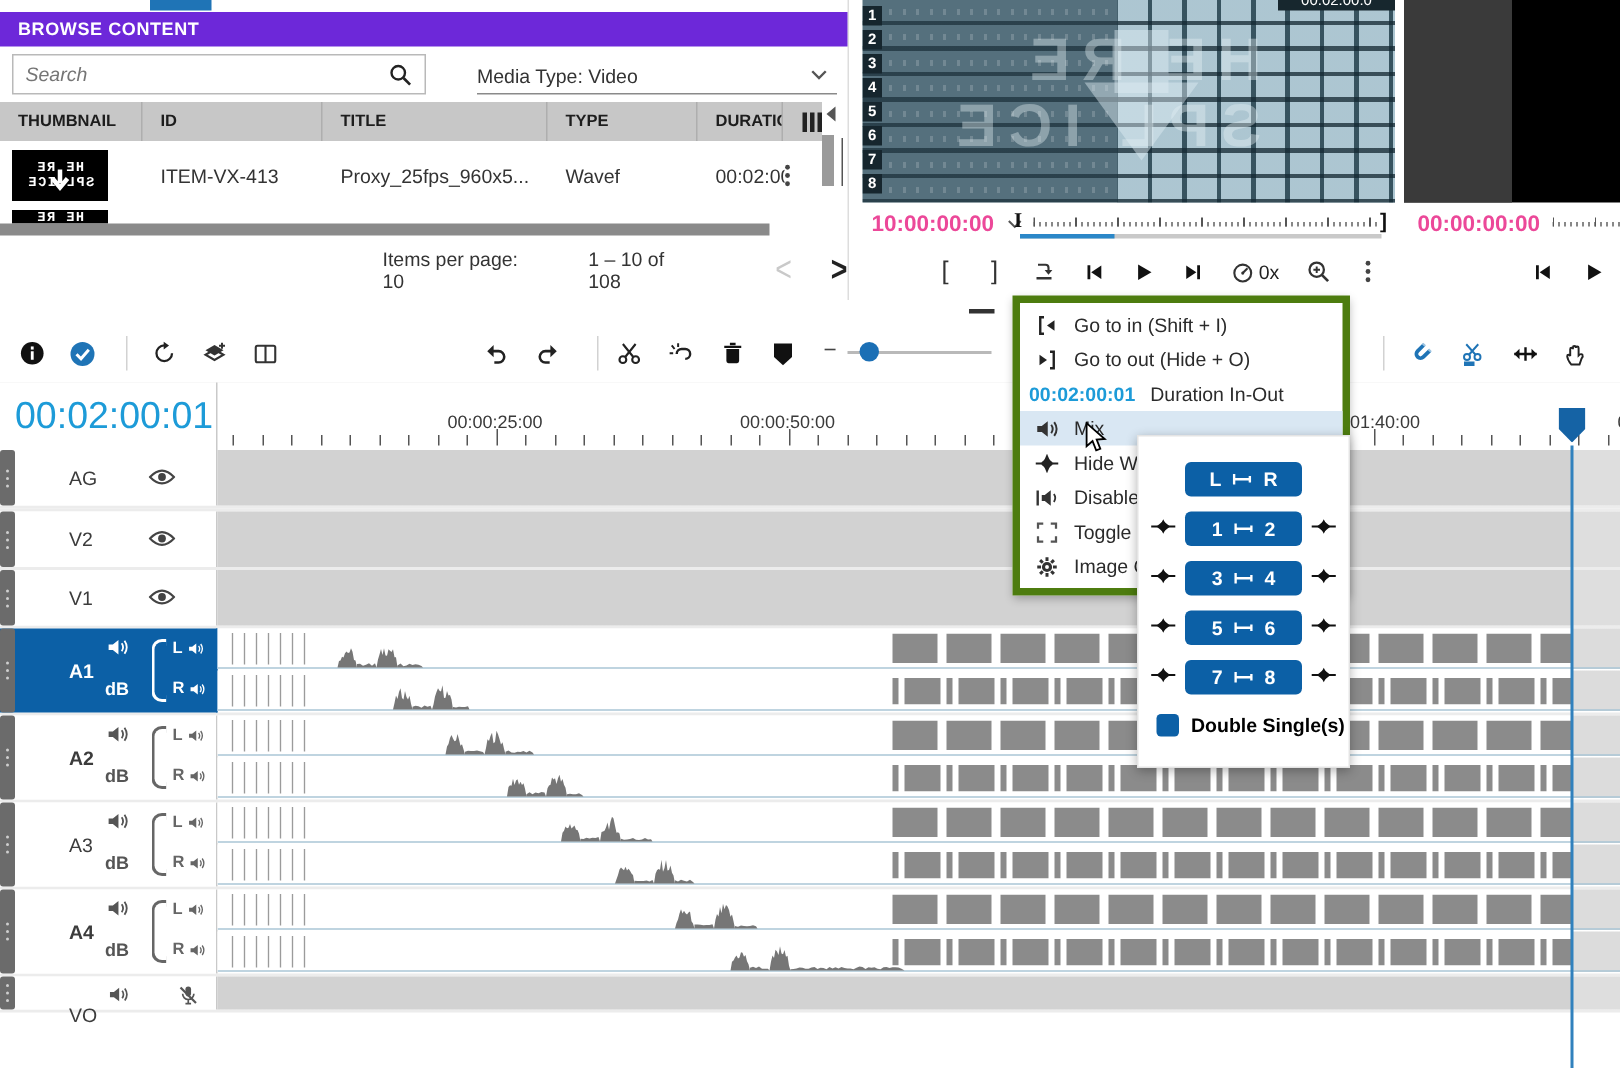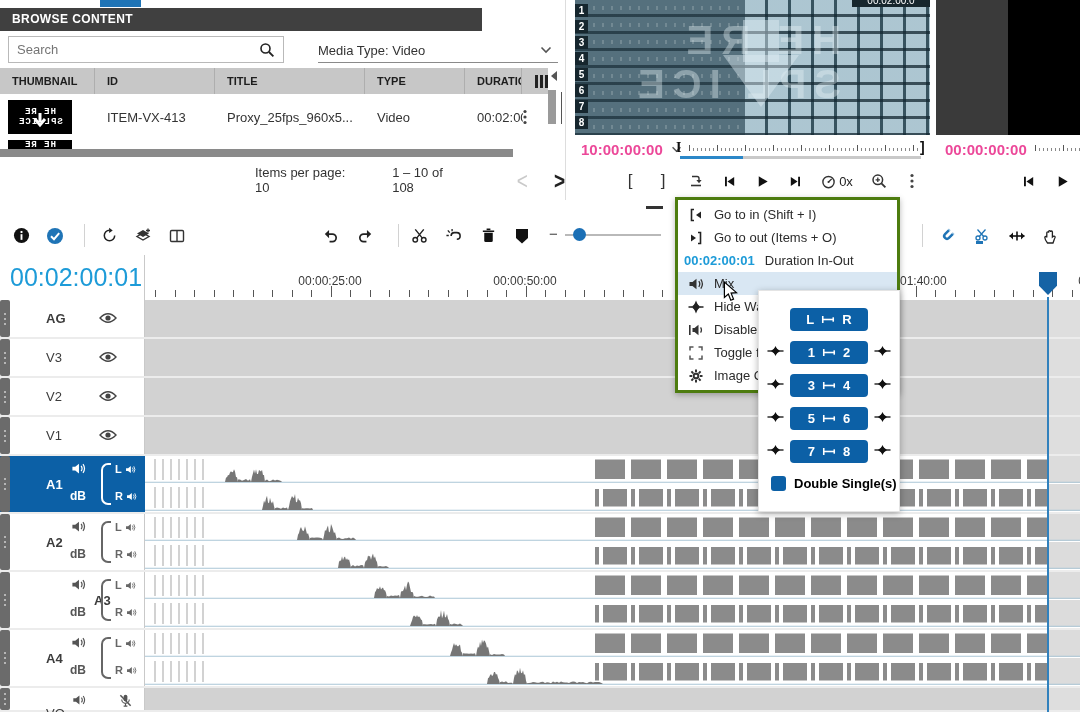--- a/index.html
+++ b/index.html
@@ -4,26 +4,26 @@
 <style>
   html,body{margin:0;padding:0;background:#fff;}
   body{font-family:"Liberation Sans",sans-serif;-webkit-font-smoothing:antialiased;}
   #app{position:relative;width:1080px;height:712px;overflow:hidden;background:#fff;}
   .abs{position:absolute;}
   svg{display:block;}
 
   
   #browse{left:0;top:0;width:565px;height:200px;border-right:1px solid #ddd;background:#fff;}
   #browse-tab{left:100px;top:0;width:41px;height:7px;}
-  #browse-head{left:0;top:8px;width:482px;height:23px;background:#404040;color:#fff;
+  #browse-head{left:0;top:8px;width:565px;height:23px;background:#6d28d9;color:#fff;
     font-size:12px;font-weight:bold;letter-spacing:.4px;line-height:23px;padding-left:12px;box-sizing:border-box;}
   #search-box{left:8px;top:36px;width:276px;height:27px;border:1px solid #b9b9b9;box-sizing:border-box;
     display:flex;align-items:center;background:#fff;}
   #search-box input{flex:1;border:none;outline:none;font-size:13px;color:#ec4899;padding:0 6px 0 8px;
-    font-family:"Liberation Sans",sans-serif;background:transparent;}
+    font-family:"Liberation Sans",sans-serif;background:transparent;font-style:italic;}
   #media-type{left:318px;top:38px;width:240px;height:24px;border-bottom:1px solid #8a8a8a;
     font-size:13px;color:#333;display:flex;align-items:center;}
   #media-type .chev{margin-left:auto;margin-right:6px;}
   #grid-header{left:0;top:68px;width:548px;height:26px;background:#c7c7c7;display:flex;}
   .gh-cell{font-size:11px;font-weight:bold;color:#1d1d1d;line-height:26px;padding-left:12px;
     box-sizing:border-box;border-right:1px solid #aeaeae;overflow:hidden;white-space:nowrap;}
   #col-chooser{width:26px;display:flex;align-items:center;justify-content:center;gap:2px;border-right:none;}
   #col-chooser i{display:block;width:3px;height:13px;background:#222;}
   #grid-row{left:0;top:94px;width:548px;height:46px;background:#fff;display:flex;align-items:center;}
   .gr-cell{font-size:13px;color:#333;padding-left:12px;box-sizing:border-box;overflow:hidden;white-space:nowrap;}
@@ -128,21 +128,21 @@
   .audio.sel .tname,.audio.sel .dbl{color:#fff;}
   .audio .dbl{position:absolute;left:70px;top:33px;font-size:12px;font-weight:bold;color:#555;}
   .brk{position:absolute;left:101px;top:7px;width:10px;height:42px;border:2px solid #666;border-right:none;
     border-radius:7px 0 0 7px;box-sizing:border-box;}
   .audio.sel .brk{border-color:#fff;}
   .lr{position:absolute;font-size:11px;font-weight:bold;color:#555;display:flex;align-items:center;gap:3px;}
   .audio.sel .lr{color:#fff;}
 
   
   #ctx-menu{left:675px;top:197px;width:225px;background:#fff;z-index:20;
-    box-shadow:0 2px 6px rgba(0,0,0,.28);border:3px solid #4d7c0f;box-sizing:border-box;padding:3px 0;}
+    box-shadow:0 2px 6px rgba(0,0,0,.28);border:5px solid #4d7c0f;box-sizing:border-box;padding:3px 0;}
   .mi{height:23px;display:flex;align-items:center;font-size:13px;color:#2b2b2b;white-space:nowrap;overflow:hidden;}
   .mi .ic{width:20px;margin-left:8px;margin-right:8px;display:flex;justify-content:center;}
   .mi.hl{background:#d9e7f3;}
   .mi .tcd{color:#1d9bd8;font-weight:bold;margin-left:6px;margin-right:10px;font-size:13px;}
   #mix-sub{left:758px;top:290px;width:142px;height:222px;background:#fff;z-index:21;
     box-shadow:0 2px 7px rgba(0,0,0,.3);border:1px solid #e4e4e4;box-sizing:border-box;}
   .pair-row{position:relative;height:33px;display:flex;align-items:center;justify-content:center;}
   .pair-btn{width:78px;height:23px;background:#0c60a6;border-radius:4px;color:#fff;font-size:13px;
     font-weight:bold;display:flex;align-items:center;justify-content:center;gap:7px;}
   .side-ic{position:absolute;top:9px;}
@@ -361,21 +361,21 @@
     <div class="abs" id="grid-row">
       <div class="thumb">
         <span class="tl">HE RE</span>
         <span class="tl">SPL ICE</span>
         <svg width="16" height="16" style="position:absolute;left:24px;top:12px">
           <path d="M8 1 V10 M3 7 L8 13 L13 7" stroke="#fff" stroke-width="3" fill="none"></path>
           </svg>
       </div>
       <div class="gr-cell" style="width:120px;margin-left:23px">ITEM-VX-413</div>
       <div class="gr-cell" style="width:150px">Proxy_25fps_960x5...</div>
-      <div class="gr-cell" style="width:100px">Video</div>
+      <div class="gr-cell" style="width:100px">Wavef</div>
       <div class="gr-cell" style="width:58px">00:02:00</div>
       <span>
           <svg width="4" height="16">
             <use href="#i-kebab"></use>
           </svg>
         </span>
     </div>
     <div class="abs" id="row2">
         <div class="tl">HE RE</div>
       </div>
@@ -632,57 +632,39 @@
           <div class="rtick" style="left: 1071.5px; top: 35px; height: 7px;"></div>
           <div class="rlabel" style="left: 330px;">00:00:25:00</div>
           <div class="rlabel" style="left: 525px;">00:00:50:00</div>
           <div class="rlabel" style="left: 720px;">00:01:15:00</div>
           <div class="rlabel" style="left: 915px;">00:01:40:00</div>
           <div class="rlabel" style="left: 1110px;">00:02:05:00</div>
         </div>
       <div id="ph-marker"></div>
     </div>
     <div id="tracks">
-        <div class="trk" style="height: 37px; font-weight: bold;">
+        <div class="trk" style="height: 37px;">
           <div class="hdr">
             <div class="handle">
               <i></i>
               <i></i>
               <i></i>
             </div>
             <span class="tname" style="top: 11px;">AG</span>
             <span style="position: absolute; left: 99px; top: 12px;">
               <svg width="18" height="12">
                 <use href="#i-eye"></use>
               </svg>
             </span>
           </div>
           <div class="lane-wrap">
             <div class="flat-lane"></div>
           </div>
         </div>
         <div class="trk-gap"></div>
-        <div class="trk" style="height: 37px;">
-          <div class="hdr">
-            <div class="handle">
-              <i></i>
-              <i></i>
-              <i></i>
-            </div>
-            <span class="tname" style="top: 11px;">V3</span>
-            <span style="position: absolute; left: 99px; top: 12px;">
-              <svg width="18" height="12">
-                <use href="#i-eye"></use>
-              </svg>
-            </span>
-          </div>
-          <div class="lane-wrap">
-            <div class="flat-lane"></div>
-          </div>
-        </div>
         <div class="trk-gap"></div>
         <div class="trk" style="height: 37px;">
           <div class="hdr">
             <div class="handle">
               <i></i>
               <i></i>
               <i></i>
             </div>
             <span class="tname" style="top: 11px;">V2</span>
             <span style="position: absolute; left: 99px; top: 12px;">
@@ -909,21 +891,21 @@
           </div>
         </div>
         <div class="trk-gap"></div>
         <div class="trk audio" style="height: 56px;">
           <div class="hdr">
             <div class="handle">
               <i></i>
               <i></i>
               <i></i>
             </div>
-            <span class="tname" style="top: 21px; font-weight: bold; margin-left: 48px;">A3</span>
+            <span class="tname" style="top: 21px; font-weight: normal;">A3</span>
             <span style="position: absolute; left: 71px; top: 5px; color: rgb(85, 85, 85);">
               <svg width="15" height="15">
                 <use href="#i-spkw"></use>
               </svg>
             </span>
             <span class="dbl">dB</span>
             <div class="brk"></div>
             <span class="lr" style="left: 115px; top: 7px; color: rgb(102, 102, 102);">
               <span>L</span>
               <svg width="11" height="11">
@@ -1139,21 +1121,21 @@
           </svg>
         </span>
         <span>Go to in (Shift + I)</span>
       </div>
       <div class="mi">
         <span class="ic">
           <svg width="16" height="16">
             <use href="#i-goout"></use>
           </svg>
         </span>
-        <span>Go to out (Items + O)</span>
+        <span>Go to out (Hide + O)</span>
       </div>
       <div class="mi">
         <span class="tcd">00:02:00:01</span>
         <span>Duration In-Out</span>
       </div>
       <div class="mi hl">
         <span class="ic">
           <svg width="16" height="16">
             <use href="#i-spk"></use>
           </svg>

